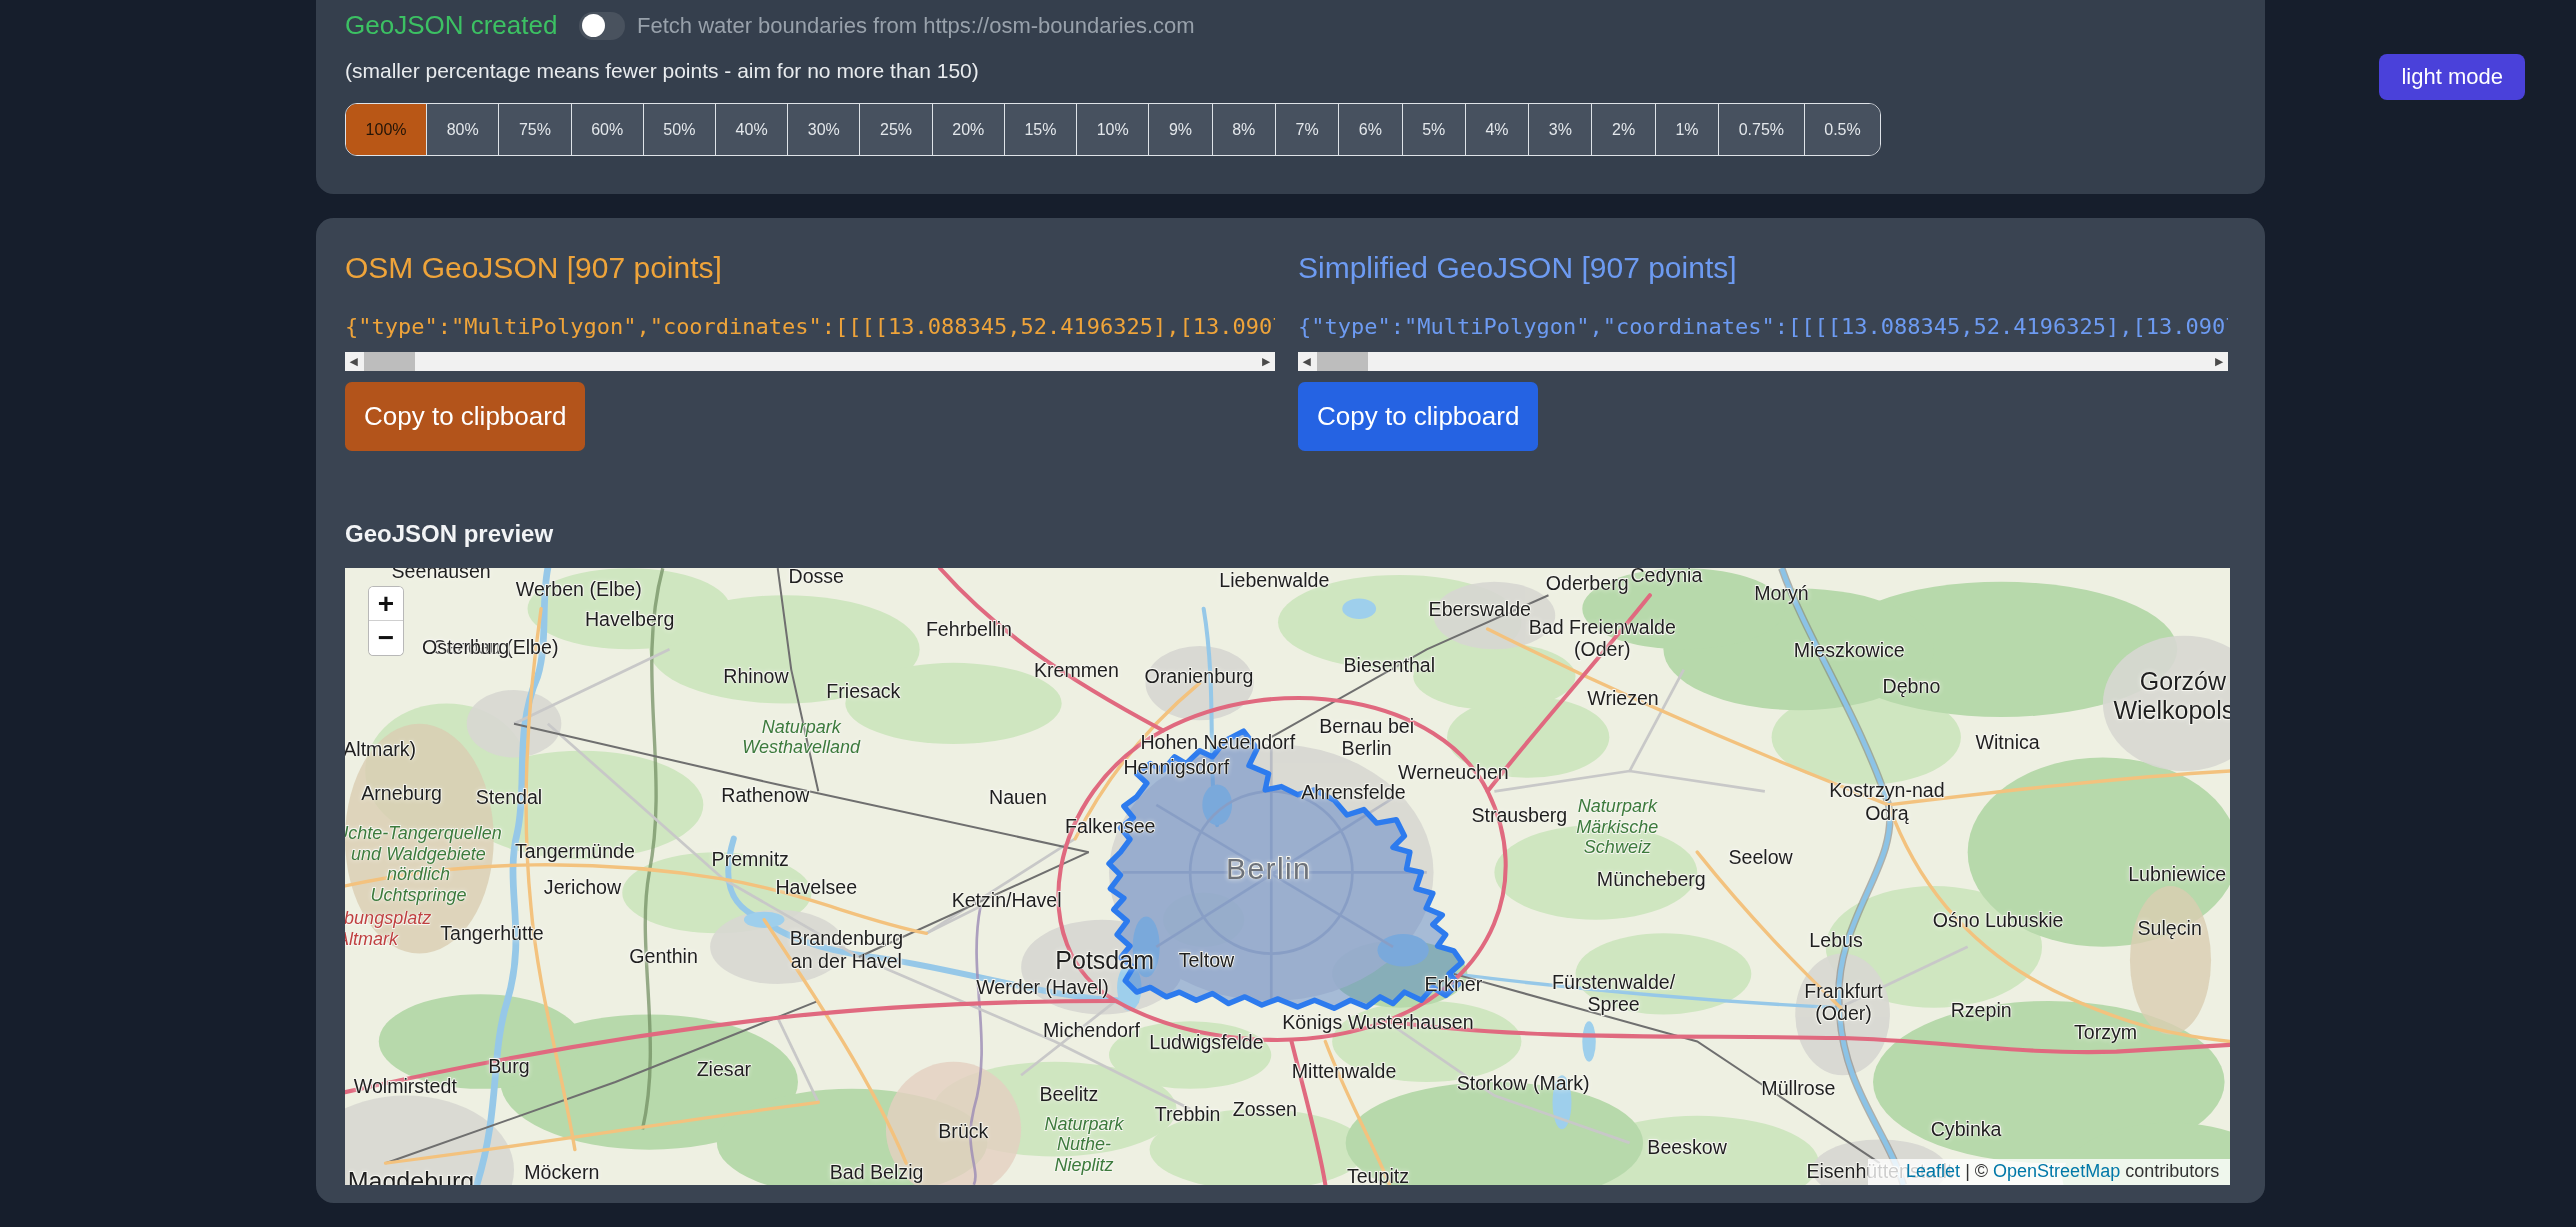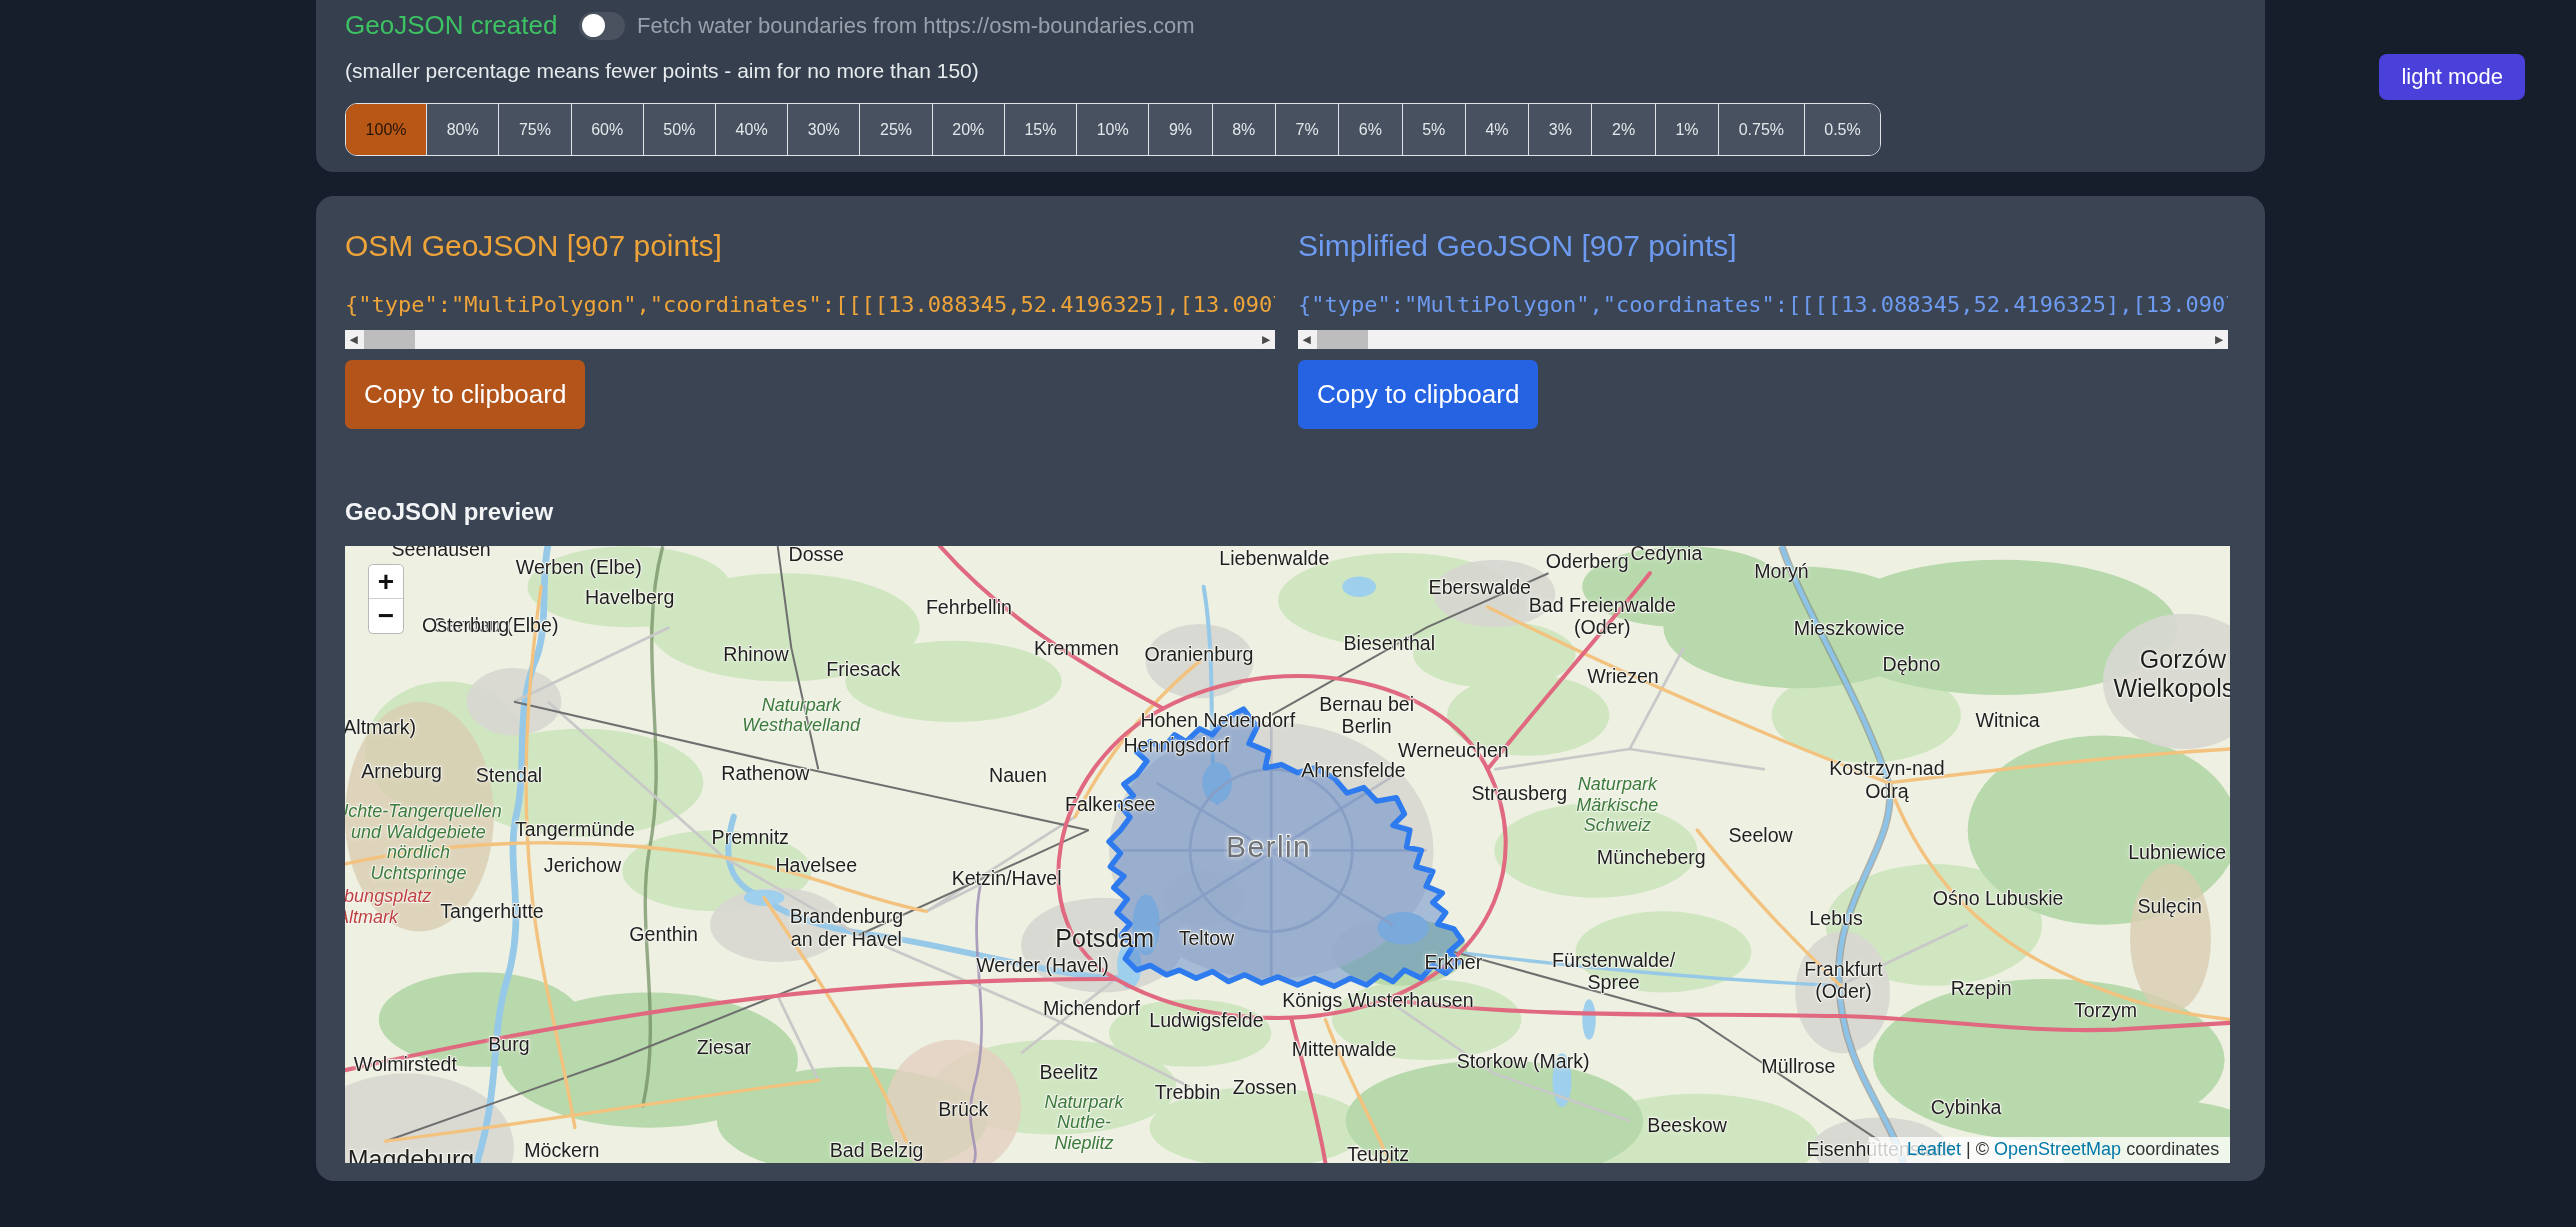--- a/index.html
+++ b/index.html
@@ -2,21 +2,21 @@
 <html style="font-size:10.8px"><head>
 <meta charset="utf-8">
 <style>
   * { margin:0; padding:0; box-sizing:border-box; }
   html,body { width:2576px; height:1228px; overflow:hidden; }
   body { background:#161e2c; font-family:"Liberation Sans", sans-serif; position:relative; }
 
   .content { position:absolute; left:316px; top:0; width:1949px; }
 
   
-  .top-section { width:1949px; height:172px; background:#353f4d; border-radius:0 0 17.6px 17.6px; padding:8px 29px 0 29px; }
+  .top-section { width:1949px; height:194px; background:#353f4d; border-radius:0 0 17.6px 17.6px; padding:8px 29px 0 29px; }
   .status-row { display:flex; align-items:center; height:35px; }
   .status-text { font-size:26px; color:#3cc163; }
   .toggle { width:46px; height:28px; border-radius:14px; background:#49525e; margin-left:21.6px; position:relative; cursor:pointer; flex:0 0 auto; }
   .toggle .knob { position:absolute; left:2.7px; top:2.7px; width:23px; height:23px; border-radius:50%; background:#ffffff; }
   .toggle-label { font-size:22px; color:#98a1ab; margin-left:12px; }
   .hint { margin-top:16px; font-size:21px; color:#e8ebee; }
   .pct-group { margin-top:20px; display:inline-flex; border:0.7px solid #dfe3e8; border-radius:12px; overflow:hidden; }
   .pct { font-family:"Liberation Sans", sans-serif; font-size:16px; color:#e3e7eb; background:#47515f; border:none; border-left:0.7px solid #dfe3e8; height:51px; padding:0 19.6px; cursor:pointer; }
   .pct:first-child { border-left:none; }
   .pct.sel { background:#b95716; color:#241508; }
@@ -364,19 +364,19 @@
 Nieplitz</div>
           <div class="map-label danger" style="left: 1.2%; top: 58.5%;">penübungsplatz
 Altmark</div>
         </div>
 
       <div class="zoom-ctl">
         <button class="zoom-btn in">+</button>
         <button class="zoom-btn out">−</button>
       </div>
 
-      <div class="attribution"><span class="ua-flag"><span class="b"></span><span class="y"></span></span><a>Leaflet</a><span> | © </span><a>OpenStreetMap</a><span> coordinates</span></div>
+      <div class="attribution"><span class="ua-flag"><span class="b"></span><span class="y"></span></span><a>Leaflet</a><span> | © </span><a>OpenStreetMap</a><span> contributors</span></div>
     </div>
   </div>
 </div>
 
 <button class="lightmode-btn">light mode</button>
 
 
 </body></html>

